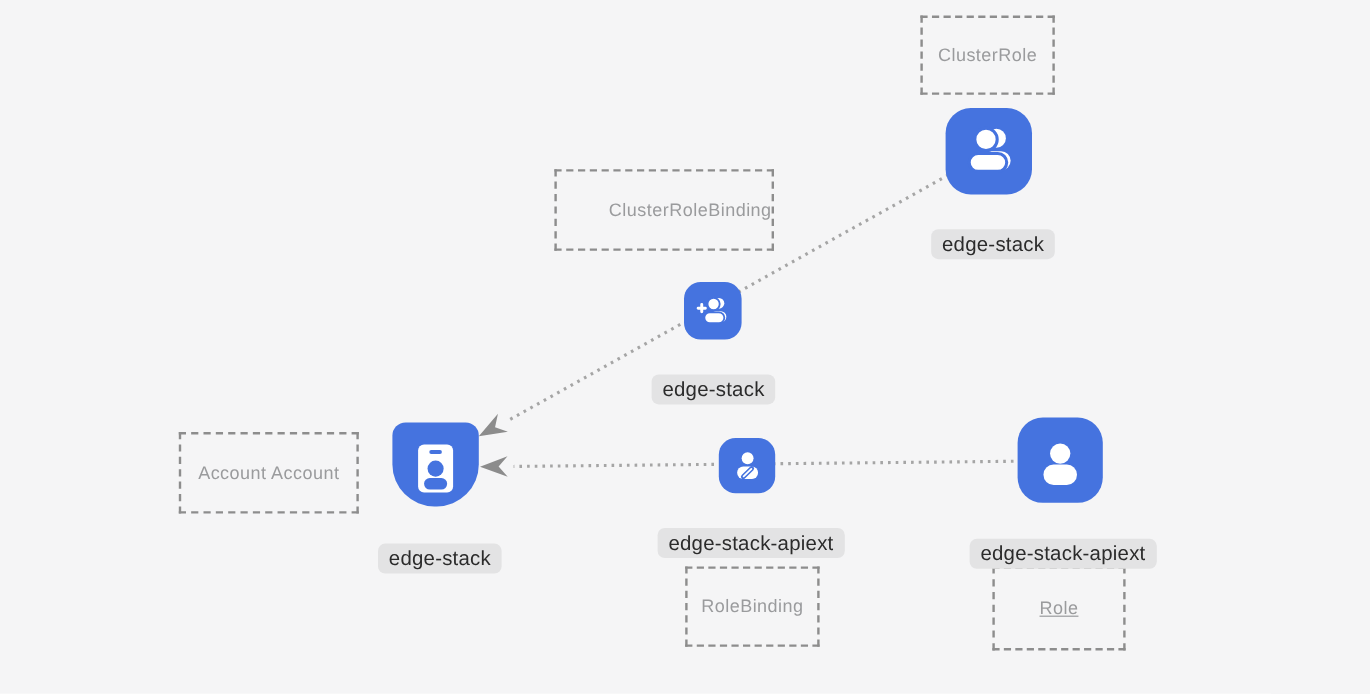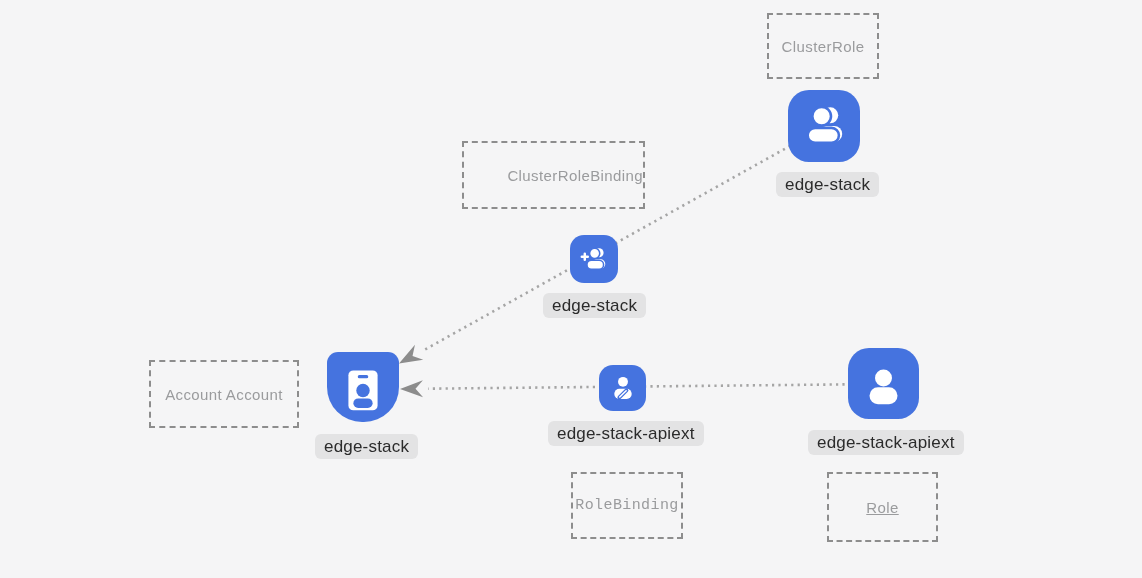--- a/index.html
+++ b/index.html
@@ -30,20 +30,21 @@
   .node{
     position:absolute;background:var(--blue);z-index:3;
     display:flex;align-items:center;justify-content:center;
   }
   .node svg{display:block;}
   .chip{
     position:absolute;z-index:2;height:25px;line-height:25px;
     background:var(--chip-bg);color:var(--chip-text);
     border-radius:6px;padding:0 9px;font-size:17px;letter-spacing:.2px;
     white-space:nowrap;
+    margin-top:19px;
   }
   .r-lg{border-radius:21px;}
   .r-sm{border-radius:14px;}
   .r-badge{border-radius:11px 11px 35px 35px;}
 </style>
 </head>
 <body>
 
 <div class="stage">
 
@@ -56,21 +57,21 @@
 
   <div class="typebox" style="left:767px;top:13px;width:112px;height:66px;">
     <span>ClusterRole</span>
   </div>
   <div class="typebox" style="left:462px;top:141px;width:183px;height:68px;justify-content:flex-end;">
     <span>ClusterRoleBinding</span>
   </div>
   <div class="typebox" style="left:149px;top:360px;width:150px;height:68px;">
     <span>Account Account</span>
   </div>
-  <div class="typebox" style="left:571px;top:472px;width:112px;height:67px;font-family:Liberation Mono, monospace;">
+  <div class="typebox" style="left:571px;top:472px;width:112px;height:67px;">
     <span>RoleBinding</span>
   </div>
   <div class="typebox" style="left:827px;top:472px;width:111px;height:70px;text-decoration:underline;">
     <span>Role</span>
   </div>
 
   <div class="node r-lg" style="left:788px;top:90px;width:72px;height:72px;">
     <svg width="56" height="56" viewBox="0 0 24 24">
       <circle cx="14.7" cy="7.4" r="3.4" fill="#fff"></circle>
       <rect x="9.6" y="12" width="10.2" height="6.8" rx="3.4" fill="#fff"></rect>

